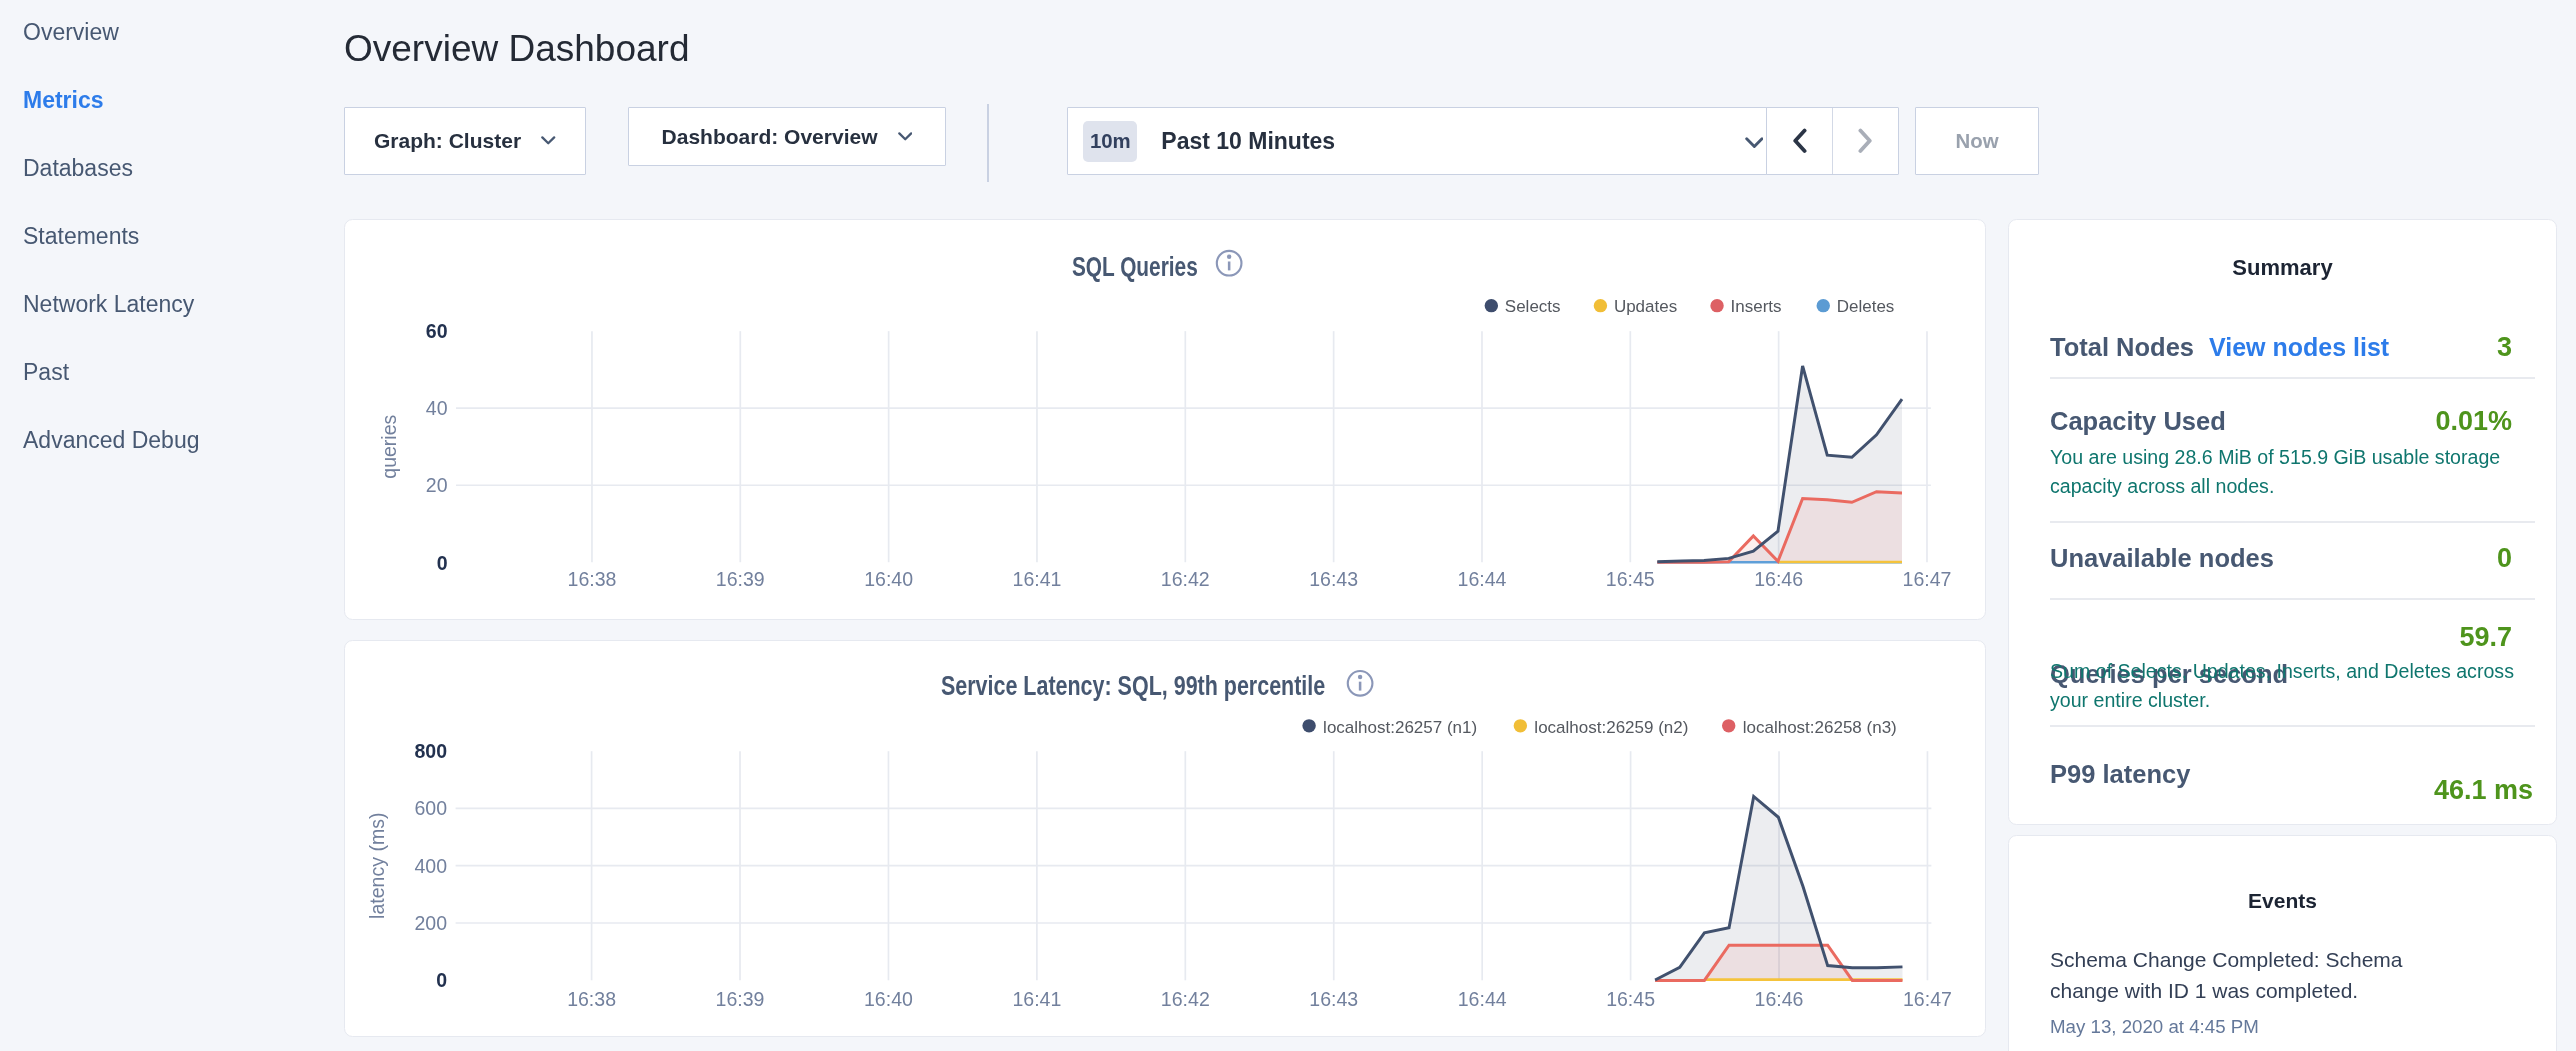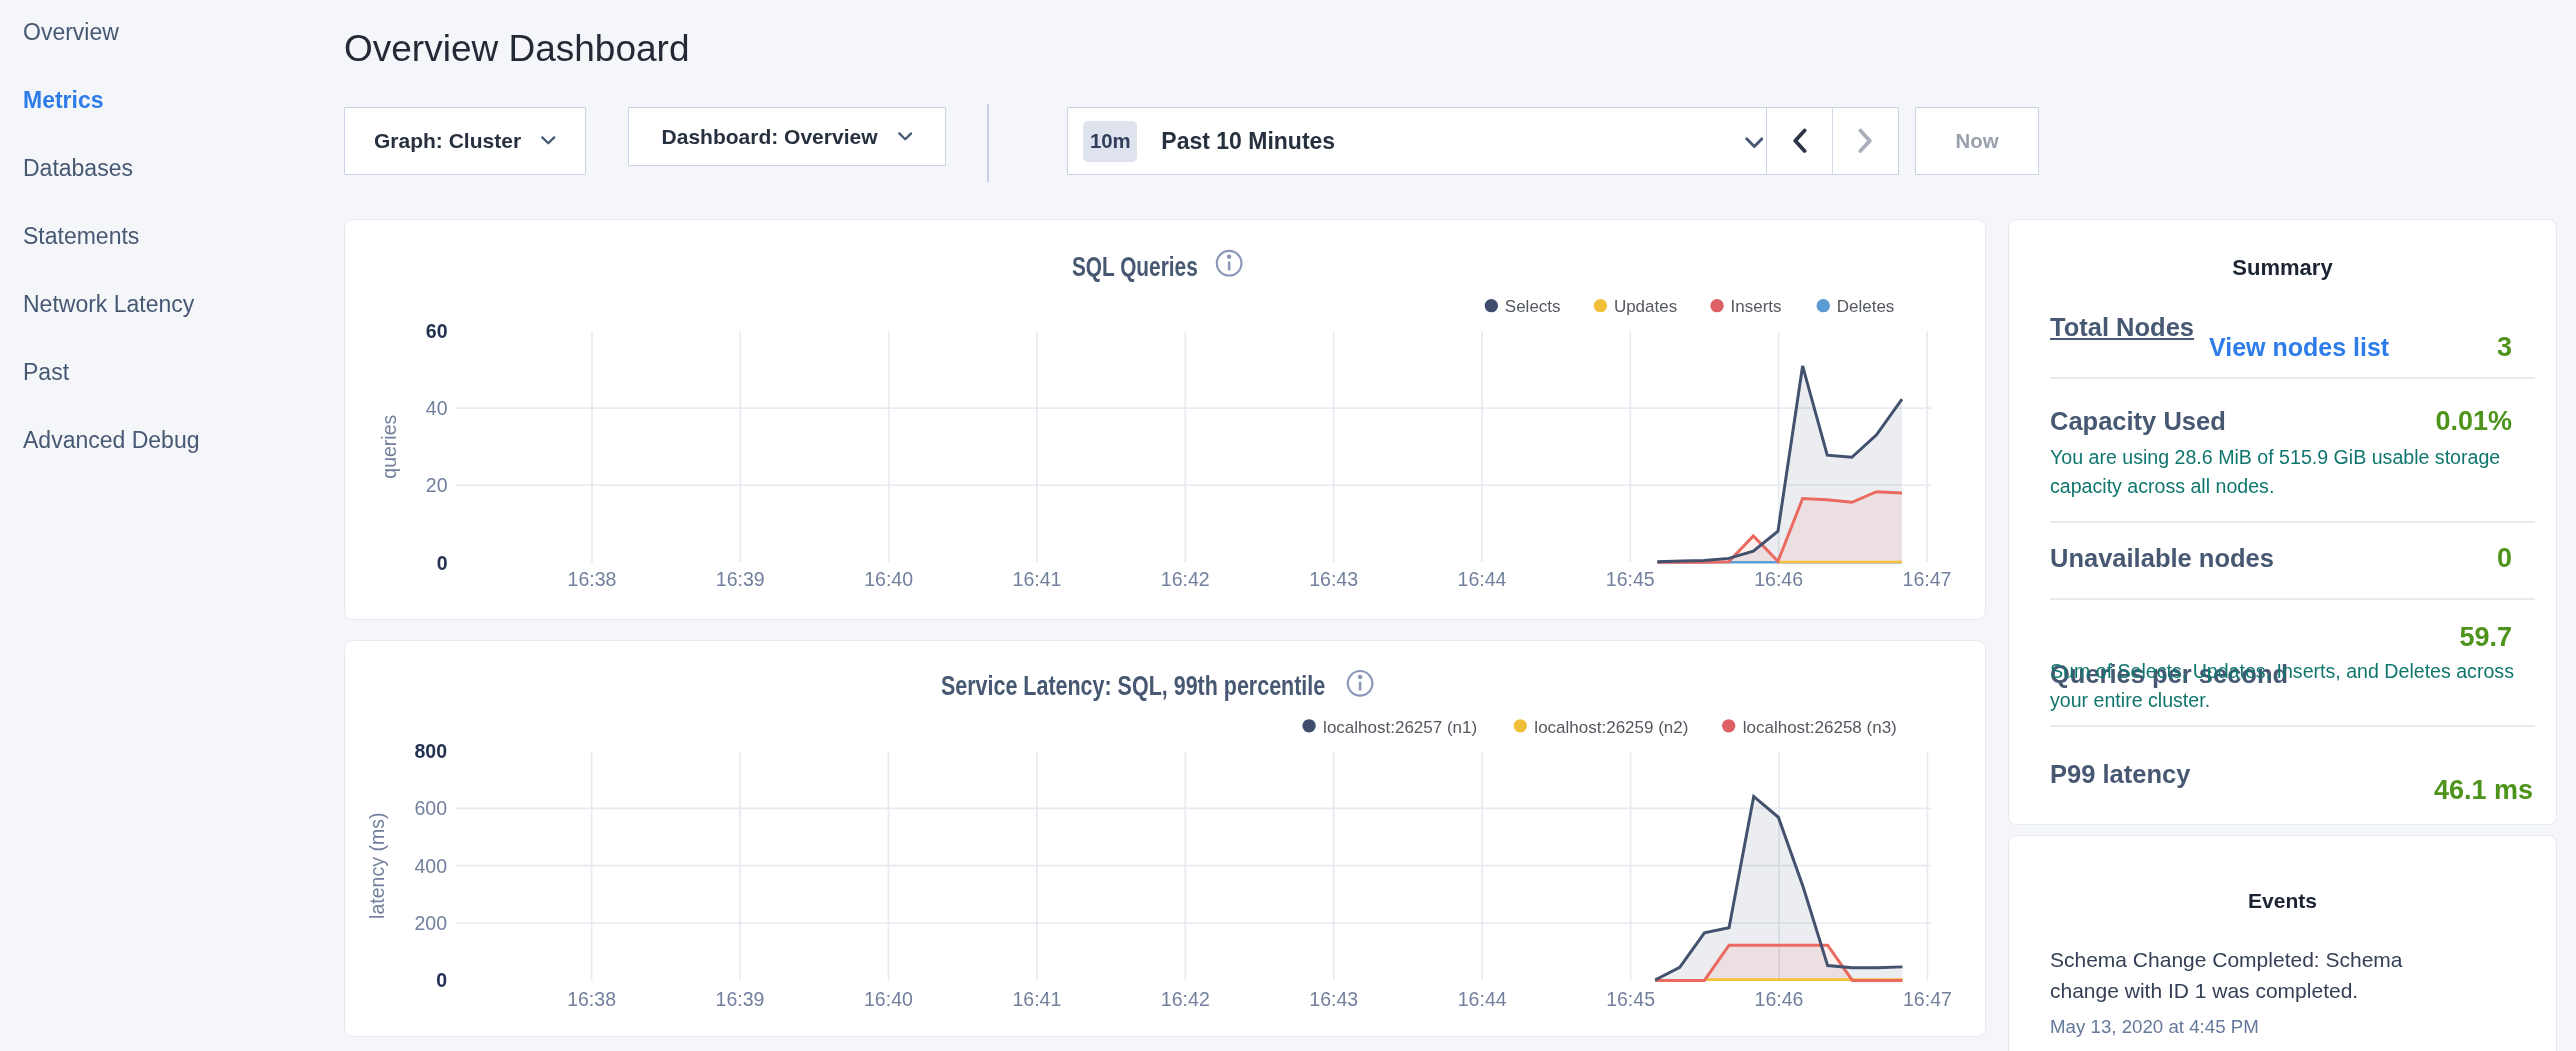--- a/index.html
+++ b/index.html
@@ -177,21 +177,21 @@
   <path d="M1947,1152 L1976,1137 L2005,1096.5 L2034,1090.5 L2063,936 L2092,960.5 L2121,1042 L2150,1135 L2179,1137.5 L2208,1137.5 L2238,1136.5 L2238,1152.3 L1947,1152.3 Z" fill="rgba(65,81,110,0.10)"></path>
   <path d="M2005,1152.5 L2034,1111 L2150,1111 L2179,1152.5 Z" fill="rgba(234,106,96,0.10)"></path>
   <polyline points="2005,1151.5 2238,1151.5" fill="none" stroke="#f5c33b" stroke-width="3"></polyline>
   <polyline points="1947,1152.5 1976,1152.5 2005,1152.5 2034,1111 2150,1111 2179,1152.5 2208,1152.5 2238,1152.5" fill="none" stroke="#ea6a60" stroke-width="3.5"></polyline>
   <polyline points="1947,1152 1976,1137 2005,1096.5 2034,1090.5 2063,936 2092,960.5 2121,1042 2150,1135 2179,1137.5 2208,1137.5 2238,1136.5" fill="none" stroke="#41516e" stroke-width="3.5"></polyline>
 </svg>
 
 <div class="card" style="left:2008px; top:219px; width:549px; height:606px;"></div>
 <div class="abs" style="left:2008px; top:253px; width:549px; text-align:center; font-size:22px; font-weight:bold; color:#1c2433; line-height:29px;">Summary</div>
 
-<div class="shead" style="top:313px;text-decoration:underline;">Total Nodes</div>
+<div class="shead" style="top:333px;">Total Nodes</div>
 <div class="abs" style="left:2209px; top:333px; font-size:25px; font-weight:bold; color:#2d7cea; line-height:29px;">View nodes list</div>
 <div class="sval" style="top:333px;">3</div>
 <div class="sep" style="top:377px;"></div>
 
 <div class="shead" style="top:407px;">Capacity Used</div>
 <div class="sval" style="top:407px;">0.01%</div>
 <div class="spara" style="top:443px;">You are using 28.6 MiB of 515.9 GiB usable storage<br>capacity across all nodes.</div>
 <div class="sep" style="top:521px;"></div>
 
 <div class="shead" style="top:544px;">Unavailable nodes</div>

